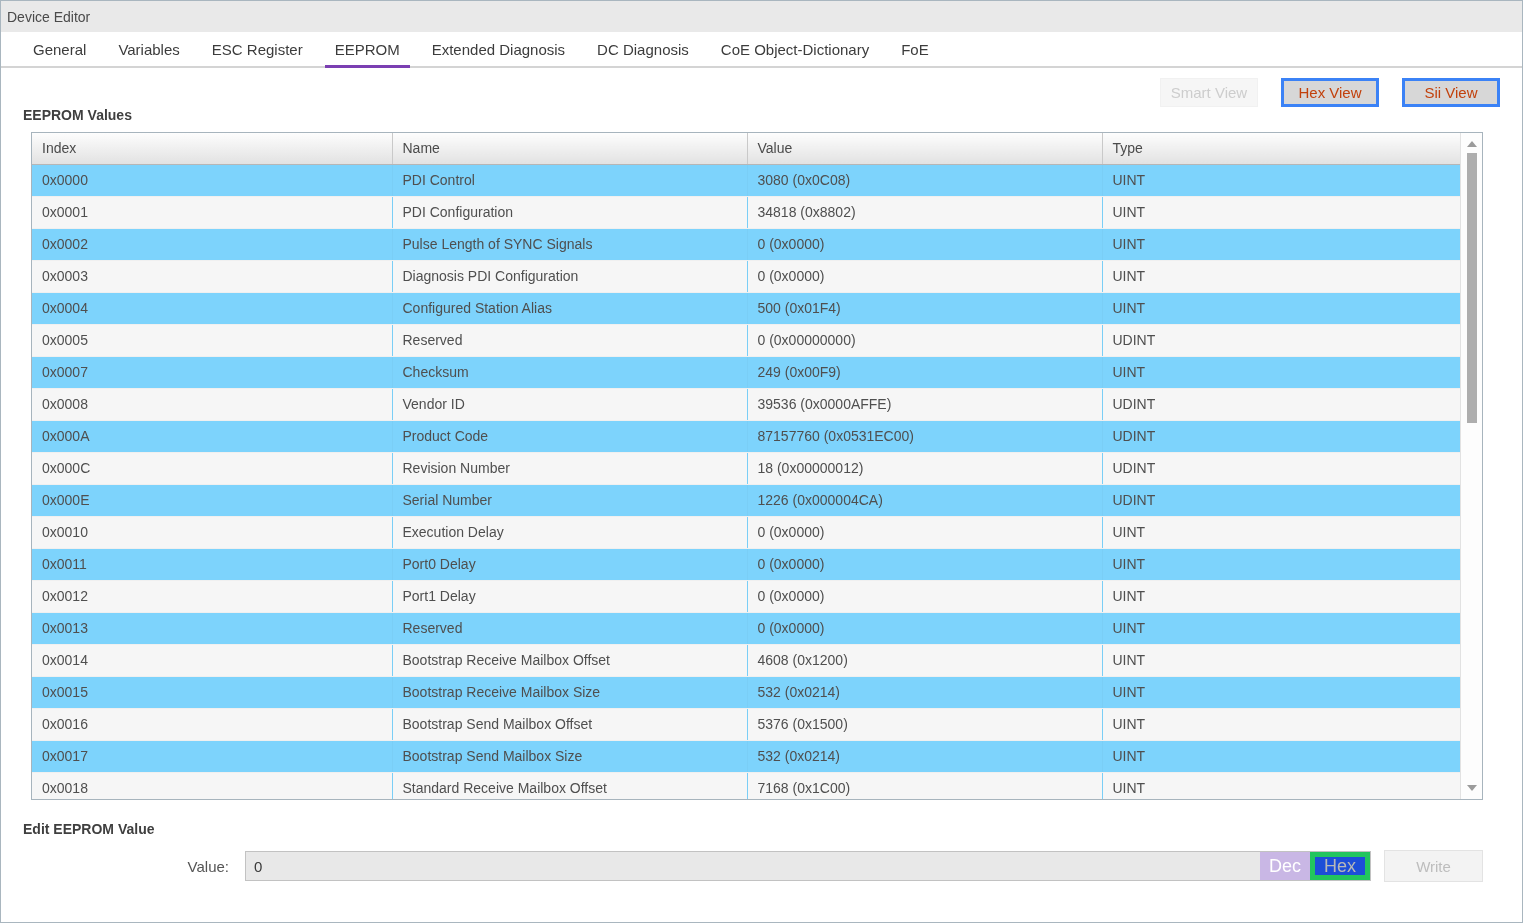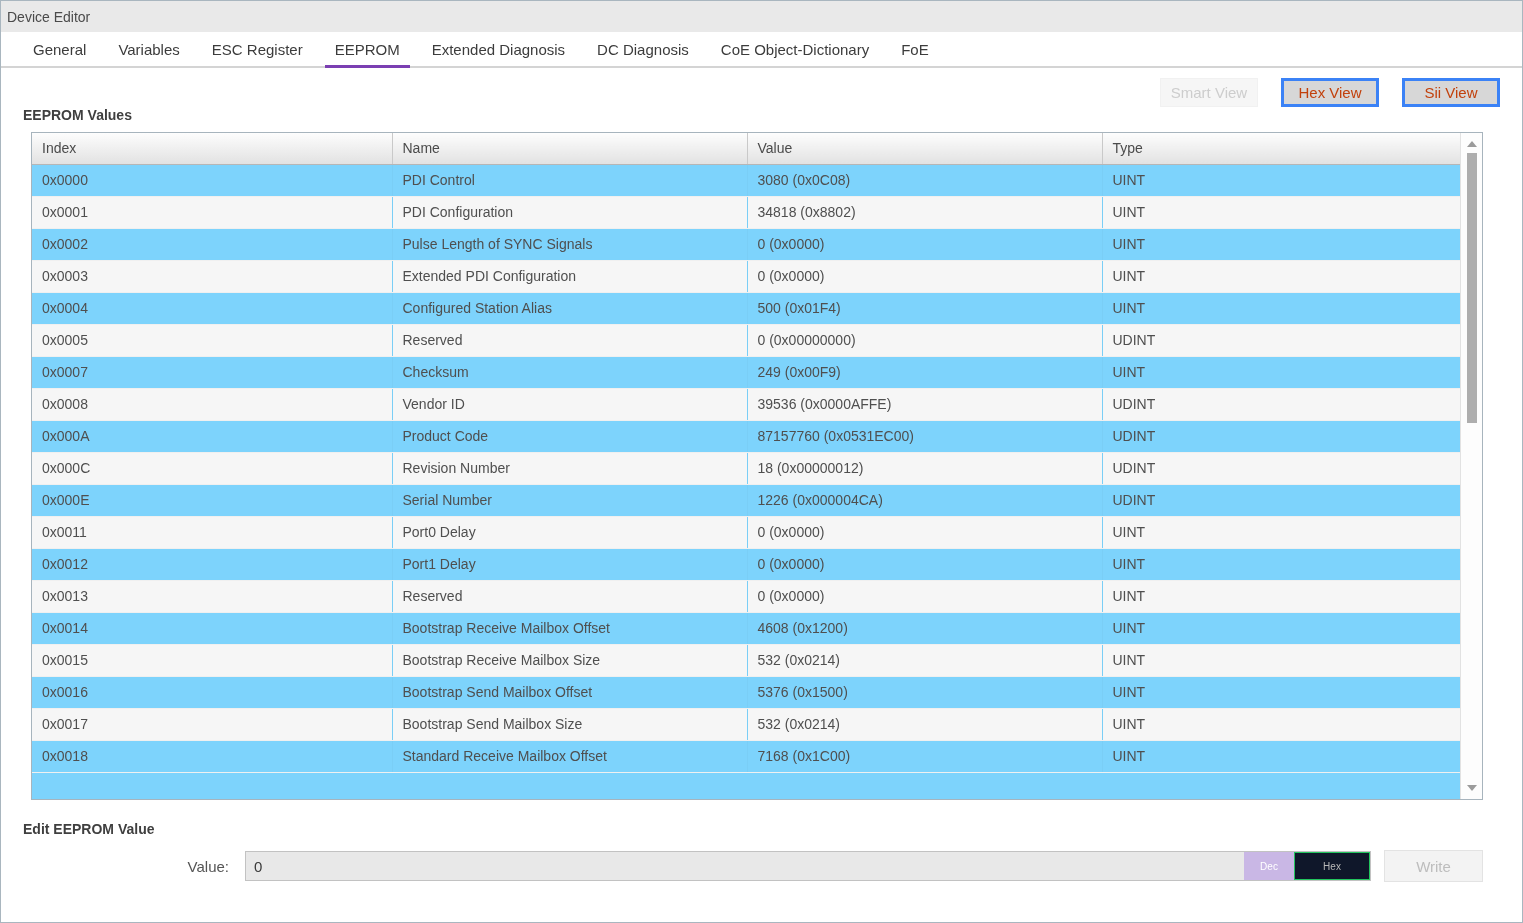--- a/index.html
+++ b/index.html
@@ -148,29 +148,29 @@
     position:relative;
     display:flex;align-items:center;
   }
   .value-input{
     flex:1;height:100%;
     background:transparent;border:none;outline:none;
     font-family:inherit;font-size:15px;color:#3a3a3a;
     padding-left:8px;
   }
   .toggle-btn{
-    height:28px;font-size:10px;font-family:inherit;
+    height:28px;font-size:18px;font-family:inherit;
     display:flex;align-items:center;justify-content:center;
     border:none;
   }
   .toggle-dec{
     width:50px;background:var(--dec-bg);color:#ffffff;
   }
   .toggle-hex{
-    width:76px;background:#0f172a;color:#b8b8b8;border:1px solid #22c55e;
+    width:60px;background:#1d4ed8;color:#b8b8b8;border:5px solid #22c55e;
   }
   .write-btn{
     margin-left:13px;
     width:99px;height:32px;
     background:#f3f3f3;border:1px solid #e3e3e3;color:#bdbdbd;
     font-size:15px;font-family:inherit;
     display:flex;align-items:center;justify-content:center;
   }
 </style>
 </head>
@@ -248,21 +248,21 @@
               <td>UINT</td>
             </tr>
             <tr>
               <td>0x0002</td>
               <td>Pulse Length of SYNC Signals</td>
               <td>0 (0x0000)</td>
               <td>UINT</td>
             </tr>
             <tr>
               <td>0x0003</td>
-              <td>Extended PDI Configuration</td>
+              <td>Diagnosis PDI Configuration</td>
               <td>0 (0x0000)</td>
               <td>UINT</td>
             </tr>
             <tr>
               <td>0x0004</td>
               <td>Configured Station Alias</td>
               <td>500 (0x01F4)</td>
               <td>UINT</td>
             </tr>
             <tr>
@@ -293,20 +293,26 @@
               <td>0x000C</td>
               <td>Revision Number</td>
               <td>18 (0x00000012)</td>
               <td>UDINT</td>
             </tr>
             <tr>
               <td>0x000E</td>
               <td>Serial Number</td>
               <td>1226 (0x000004CA)</td>
               <td>UDINT</td>
+            </tr>
+            <tr>
+              <td>0x0010</td>
+              <td>Execution Delay</td>
+              <td>0 (0x0000)</td>
+              <td>UINT</td>
             </tr>
             <tr>
               <td>0x0011</td>
               <td>Port0 Delay</td>
               <td>0 (0x0000)</td>
               <td>UINT</td>
             </tr>
             <tr>
               <td>0x0012</td>
               <td>Port1 Delay</td>

